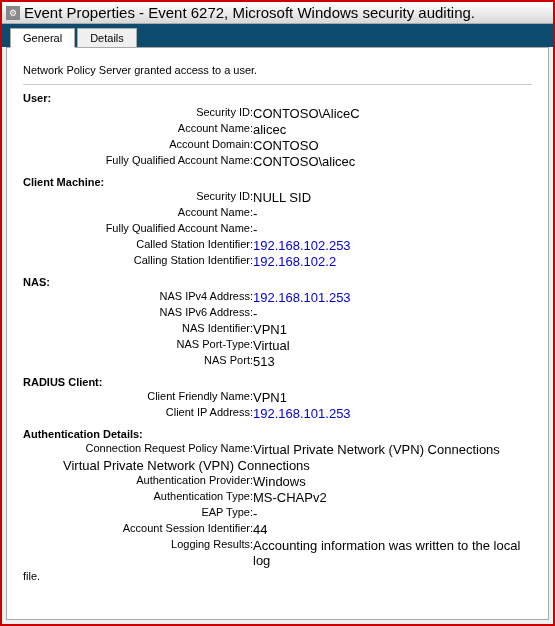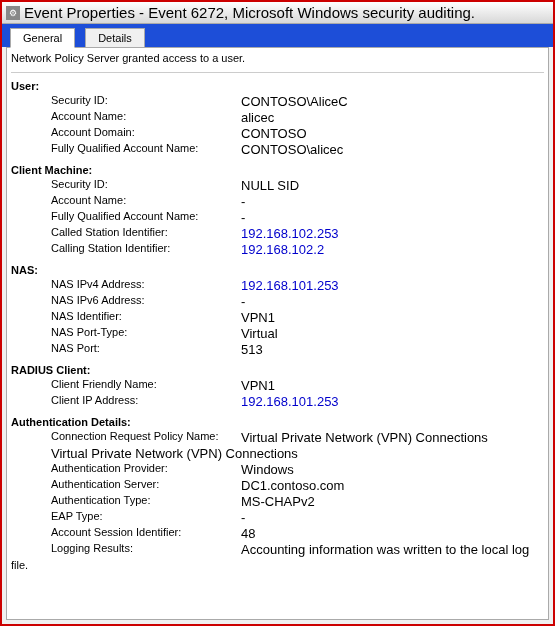--- a/index.html
+++ b/index.html
@@ -40,23 +40,22 @@
       color: white;
     }
     .title-bar-text {
       font-size: 15px;
       color: #000;
       flex: 1;
     }
     .tabs-bar {
       display: flex;
       padding: 4px 8px 0;
-      background: #1d4ed8;
+      background: #0c4a6e;
       flex-shrink: 0;
-      gap: 8px;
     }
     .tab {
       padding: 3px 12px;
       background: #f0f0f0;
       border: 1px solid #aaa;
       border-bottom: none;
       cursor: pointer;
       font-size: 11px;
       margin-right: 2px;
     }
@@ -64,21 +63,21 @@
       background: #fff;
       border-bottom: 1px solid #fff;
       margin-bottom: -1px;
       z-index: 1;
     }
     .tab-content {
       background: #fff;
       border: 1px solid #aaa;
       flex: 1;
       margin: 0 4px 4px;
-      padding: 4px;
+      padding: 16px;
       overflow-y: auto;
     }
     .section-intro {
       margin-bottom: 8px;
       font-size: 11px;
     }
     .section-header {
       font-size: 11px;
       font-weight: bold;
       margin-top: 7px;
@@ -87,20 +86,21 @@
     .property-row {
       display: flex;
       margin-left: 40px;
       margin-bottom: 1px;
     }
     .prop-label {
       width: 190px;
       flex-shrink: 0;
       font-size: 11px;
       color: #000;
+      text-align: right;
     }
     .prop-value {
       font-size: 13px;
       color: #000;
       flex: 1;
     }
     .prop-value.blue {
       color: #0000cc;
     }
     .divider {
@@ -209,34 +209,30 @@
       <span class="prop-value">Virtual Private Network (VPN) Connections</span>
     </div>
     <div class="property-row">
       <span class="prop-value">Virtual Private Network (VPN) Connections</span>
     </div>
     <div class="property-row">
       <span class="prop-label">Authentication Provider:</span>
       <span class="prop-value">Windows</span>
     </div>
     <div class="property-row">
-      <span class="prop-label">Authentication Server:</span>
-      <span class="prop-value">DC1.contoso.com</span>
-    </div>
-    <div class="property-row">
       <span class="prop-label">Authentication Type:</span>
       <span class="prop-value">MS-CHAPv2</span>
     </div>
     <div class="property-row">
       <span class="prop-label">EAP Type:</span>
       <span class="prop-value">-</span>
     </div>
     <div class="property-row">
       <span class="prop-label">Account Session Identifier:</span>
-      <span class="prop-value">48</span>
+      <span class="prop-value">44</span>
     </div>
     <div class="property-row">
       <span class="prop-label">Logging Results:</span>
       <span class="prop-value">Accounting information was written to the local log</span>
     </div>
     <div class="footer-text">file.</div>
   </div>
 </div>
 
 </body></html>

